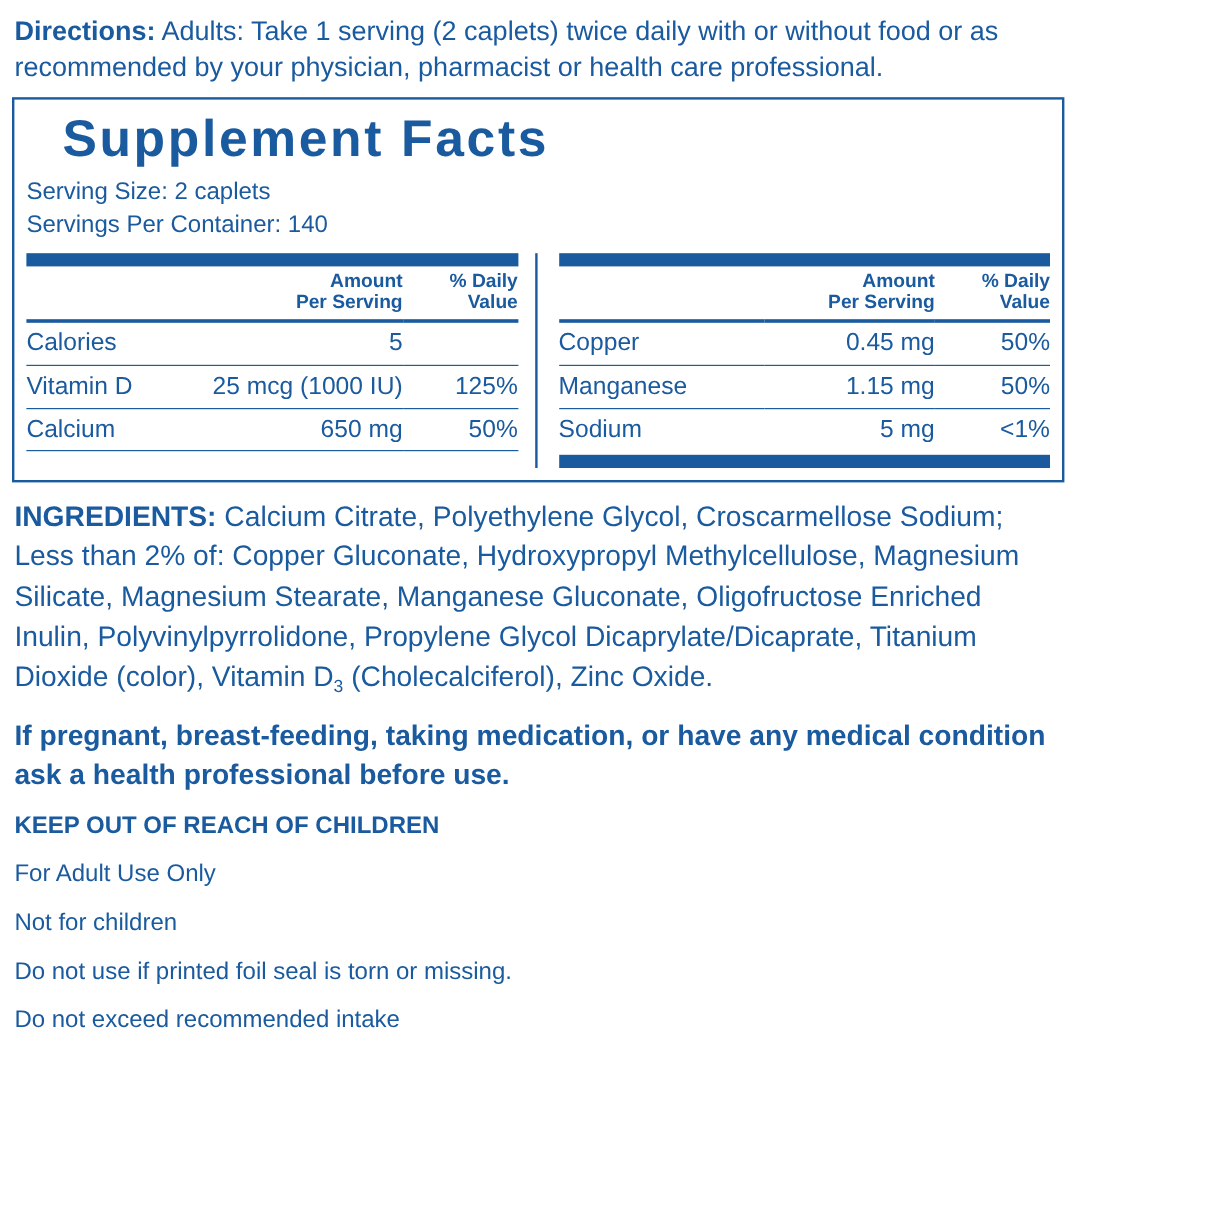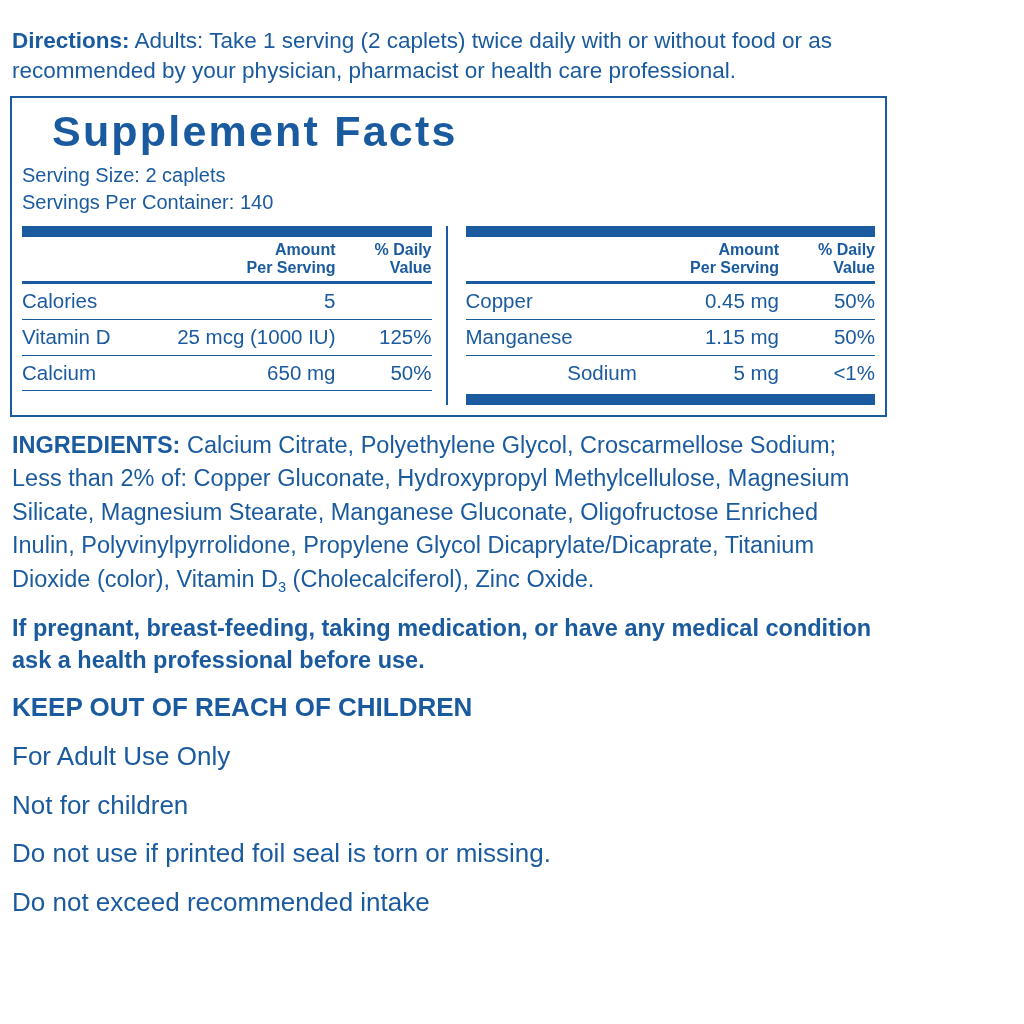--- a/index.html
+++ b/index.html
@@ -11,21 +11,21 @@
     width: 1024px;
     height: 1024px;
     font-family: "Liberation Sans", sans-serif;
     color: #1a5a9e;
     -webkit-font-smoothing: antialiased;
   }
   .page {
     box-sizing: border-box;
     width: 897px;
     height: 1024px;
-    padding: 22px 10px 0 10px;
+    padding: 7px 10px 0 10px;
     position: relative;
   }
 
   
   .directions {
     font-size: 22.5px;
     line-height: 1.34;
     color: #1a5a9e;
     margin: 4px 0 10px 2px;
     max-width: 1008px;
@@ -118,21 +118,20 @@
     text-align: right;
     padding-left: 10px;
   }
   table.sf-table td.dv {
     text-align: right;
     padding-left: 18px;
     width: 78px;
   }
   table.sf-table tr.last td {
     border-bottom: none;
-    text-align: right;
   }
   .right table.sf-table tr.last td {
     border-bottom: none;
   }
 
   
   .ingredients {
     font-size: 23.5px;
     line-height: 1.42;
     margin: 12px 2px 0 2px;
@@ -150,21 +149,21 @@
 
   
   .warn-bold {
     font-size: 23.5px;
     font-weight: bold;
     line-height: 1.38;
     margin: 16px 2px 0 2px;
     color: #1a5a9e;
   }
   .warn-line {
-    font-size: 26px;
+    font-size: 20px;
     line-height: 1.38;
     margin: 13px 2px 0 2px;
     color: #1a5a9e;
   }
   .warn-line.caps {
     font-weight: bold;
   }
 </style>
 </head>
 <body>

